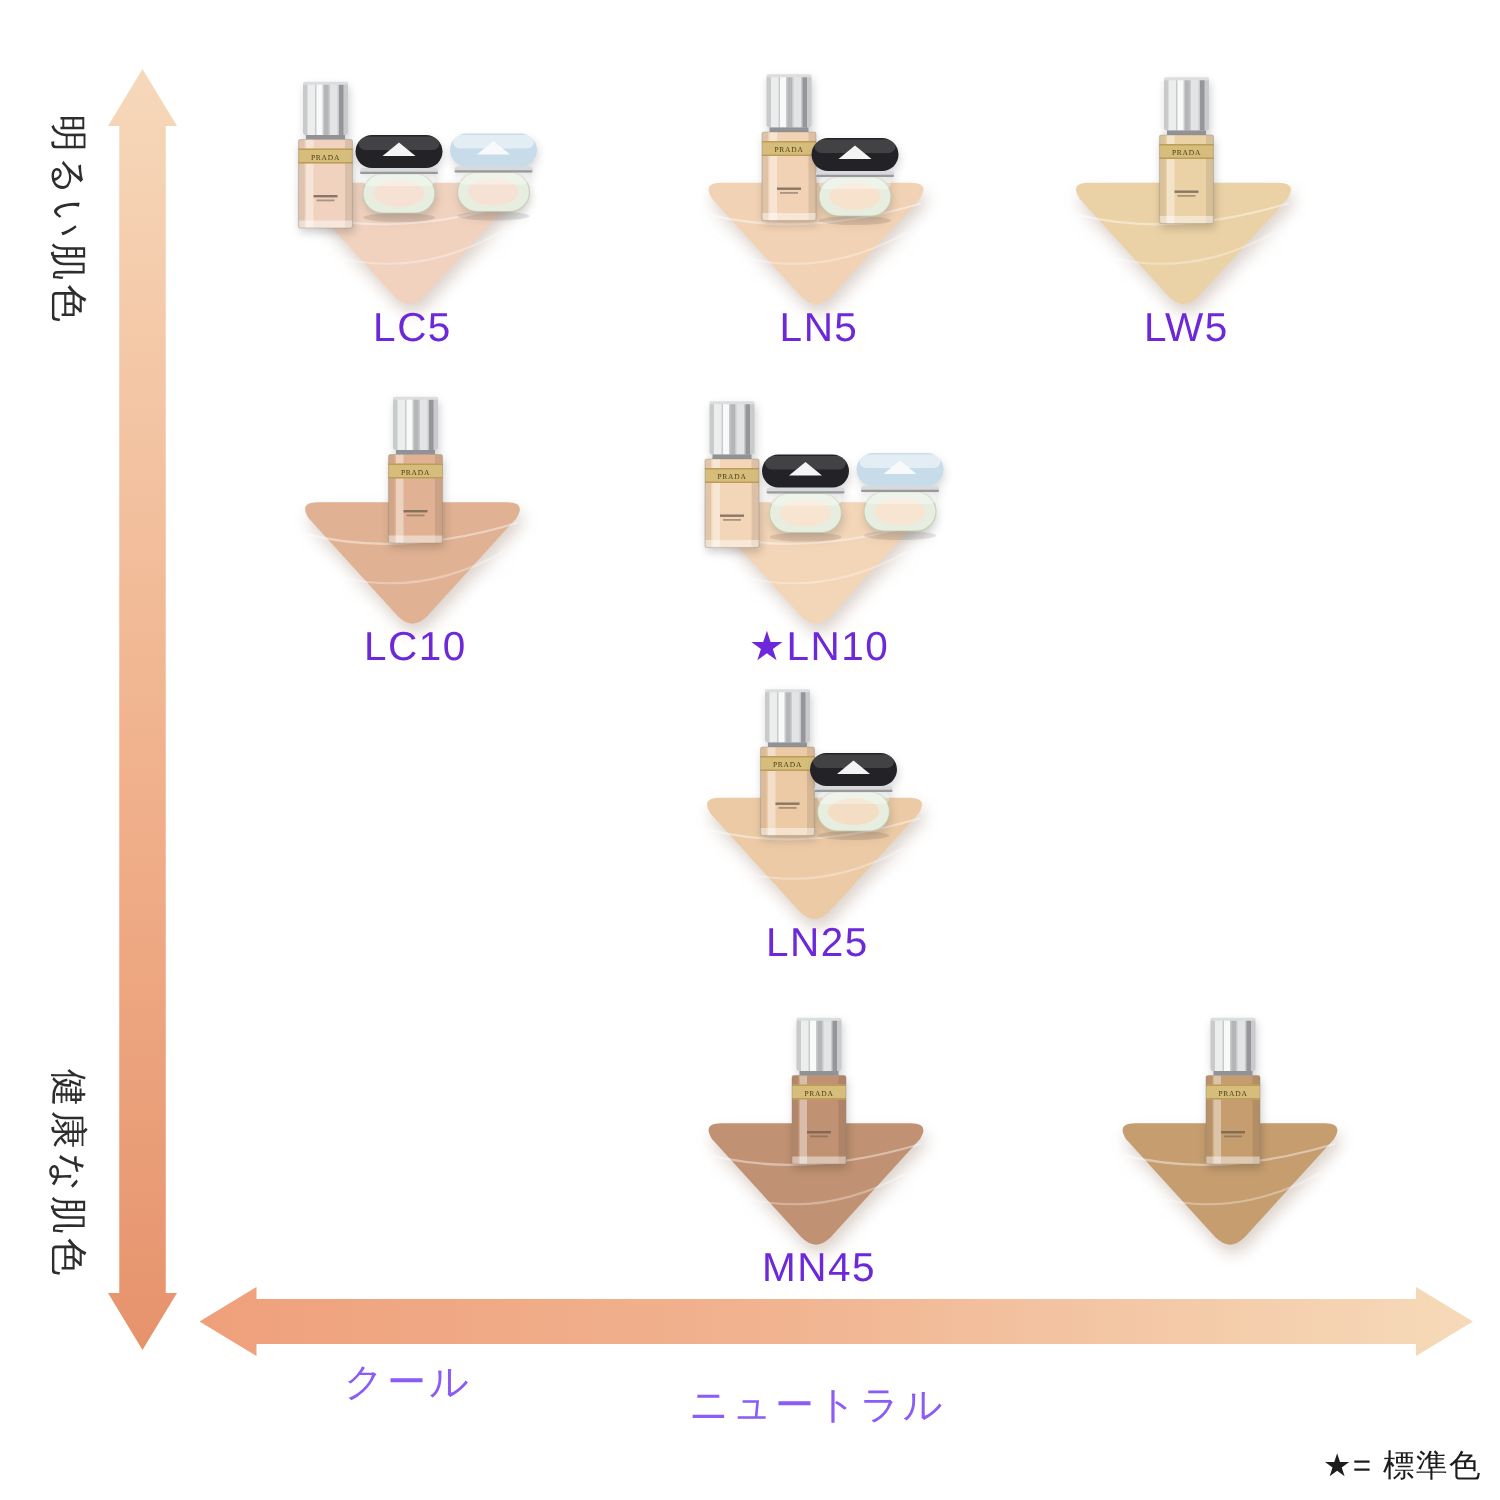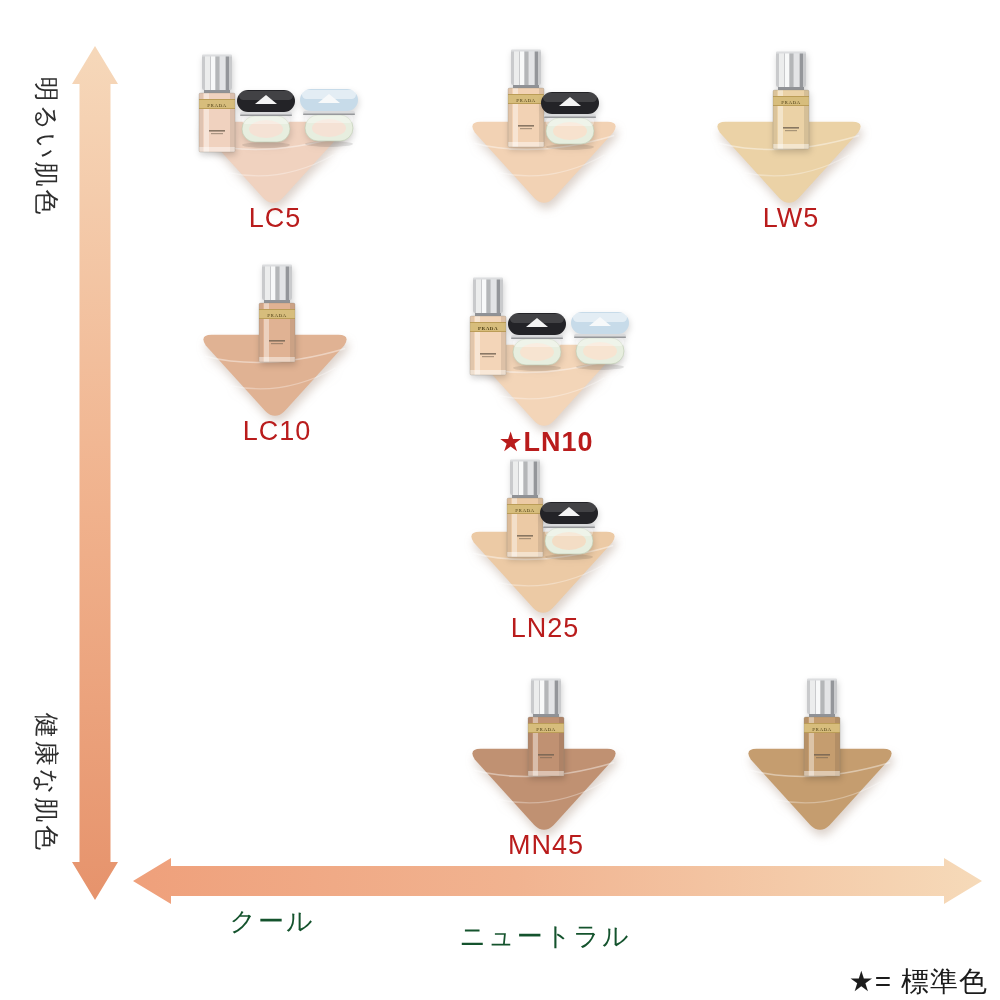--- a/index.html
+++ b/index.html
@@ -12,38 +12,38 @@
   #v-arrow{left:60px;top:40px;}
   #h-arrow{left:125px;top:855px;}
   .v-label{
     position:absolute;white-space:nowrap;font-size:25px;letter-spacing:3px;color:#2d2d2d;
     transform:translate(-50%,-50%) rotate(90deg);
   }
   #v-label-top{left:46px;top:147px;}
   #v-label-bottom{left:46px;top:783px;}
   .x-label{
     position:absolute;transform:translateX(-50%);text-align:center;
-    font-size:26px;line-height:1.22;letter-spacing:2px;color:#14532d;white-space:nowrap;
+    font-size:26px;line-height:1.22;letter-spacing:2px;color:#8b5cf6;white-space:nowrap;
   }
   #x-cool{left:272px;top:906px;}
   #x-neutral{left:545px;top:921px;}
   #x-warm{left:820px;top:906px;}
   #legend{
-    position:absolute;right:12px;top:963px;font-size:28px;color:#1c1c1c;letter-spacing:1px;text-align:center;
+    position:absolute;right:12px;top:963px;font-size:21px;color:#1c1c1c;letter-spacing:1px;text-align:center;
   }
   .product{position:absolute;width:190px;height:195px;}
   .product svg{position:absolute;}
   .swatch{left:15px;top:71px;width:156px;filter:drop-shadow(2px 6px 5px rgba(130,95,70,0.28));}
   .swatch-streak1{stroke:rgba(255,255,255,0.42);stroke-width:1.6;fill:none;}
   .swatch-streak2{stroke:rgba(255,255,255,0.32);stroke-width:1.4;fill:none;}
   .bottle{width:42px;filter:drop-shadow(1px 3px 3px rgba(0,0,0,0.18));}
   .compact{width:62px;filter:drop-shadow(1px 3px 3px rgba(0,0,0,0.15));}
   .product-label{
     position:absolute;top:158px;left:0;width:100%;text-align:center;
-    font-size:27px;color:#b91c1c;letter-spacing:1px;
+    font-size:27px;color:#6d28d9;letter-spacing:1px;
   }
 </style>
 </head>
 <body>
 
 <div id="stage">
 
   <svg id="v-arrow" class="axis-arrow" width="70" height="870" viewBox="0 0 70 870">
     <defs>
       <linearGradient id="vgrad" x1="0" y1="0" x2="0" y2="1">
@@ -172,20 +172,21 @@
       <rect x="7" y="28" width="48" height="26" rx="13" fill="#e7eedf" stroke="#b9c7ad" stroke-opacity="0.7" stroke-width="0.8"></rect>
       <ellipse class="inner-shade" cx="31" cy="41" rx="17" ry="9" fill="#f7e2ce"></ellipse>
       <rect x="7" y="28" width="48" height="8" rx="4" fill="#ffffff" opacity="0.35"></rect>
       <rect x="5" y="24" width="52" height="4" rx="2" fill="#d8d9db"></rect>
       <rect x="5" y="26.5" width="52" height="1.5" rx="0.75" fill="#97999c"></rect>
       <rect class="lid" x="2" y="2" width="58" height="22" rx="11" fill="#232327"></rect>
       <rect class="lid-hl" x="4" y="3" width="54" height="9" rx="4.5" fill="#ffffff" opacity="0.14"></rect>
       <polygon class="logo-tri" points="31,7 42,16 20,16" fill="#f4f4f4"></polygon>
     </svg>
 
+    <div class="product-label">LN5</div>
   </div>
       <div class="product" style="left: 696px; top: 45px;">
     <svg class="swatch" viewBox="0 0 160 92">
       <path class="swatch-shape" d="M 15,6 H 145 Q 158,6 151,17 L 90,84 Q 80,94 70,84 L 9,17 Q 2,6 15,6 Z" fill="#ebd2a6"></path>
       <path class="swatch-streak1" d="M 8,28 Q 72,44 152,20"></path>
       <path class="swatch-streak2" d="M 34,58 Q 88,70 142,40"></path>
     </svg>
 
     <svg class="bottle" viewBox="0 0 42 102" style="left: 74px; top: 6px;">
       <rect x="6" y="1" width="30" height="35" rx="2" fill="#c9cacc"></rect>
@@ -237,21 +238,21 @@
       <rect x="3" y="54" width="36" height="1" fill="#a8873f" opacity="0.6"></rect>
       <text class="brand-text" x="21" y="52.6" text-anchor="middle" font-size="5" letter-spacing="0.5" fill="#4e3f16" font-family="Liberation Serif, DejaVu Serif, serif">PRADA</text>
       <rect x="13" y="76" width="16" height="1.6" fill="#6f6050" opacity="0.8"></rect>
       <rect x="15" y="79" width="12" height="1.2" fill="#6f6050" opacity="0.55"></rect>
       <rect x="3" y="93" width="36" height="5" fill="#ffffff" opacity="0.45"></rect>
       <rect x="3" y="39" width="36" height="59" rx="1.5" fill="none" stroke="#8d8376" stroke-opacity="0.35" stroke-width="0.8"></rect>
     </svg>
 
     <div class="product-label">LC10</div>
   </div>
-      <div class="product" style="left: 451px; top: 268px; font-weight: bold;">
+      <div class="product" style="left: 451px; top: 258px;">
     <svg class="swatch" viewBox="0 0 160 92">
       <path class="swatch-shape" d="M 15,6 H 145 Q 158,6 151,17 L 90,84 Q 80,94 70,84 L 9,17 Q 2,6 15,6 Z" fill="#f3d5b8"></path>
       <path class="swatch-streak1" d="M 8,28 Q 72,44 152,20"></path>
       <path class="swatch-streak2" d="M 34,58 Q 88,70 142,40"></path>
     </svg>
 
     <svg class="bottle" viewBox="0 0 42 102" style="left: 16px; top: 9px;">
       <rect x="6" y="1" width="30" height="35" rx="2" fill="#c9cacc"></rect>
       <rect x="9" y="1" width="5" height="35" fill="#eceded"></rect>
       <rect x="15" y="1" width="4" height="35" fill="#f8f9f9"></rect>

